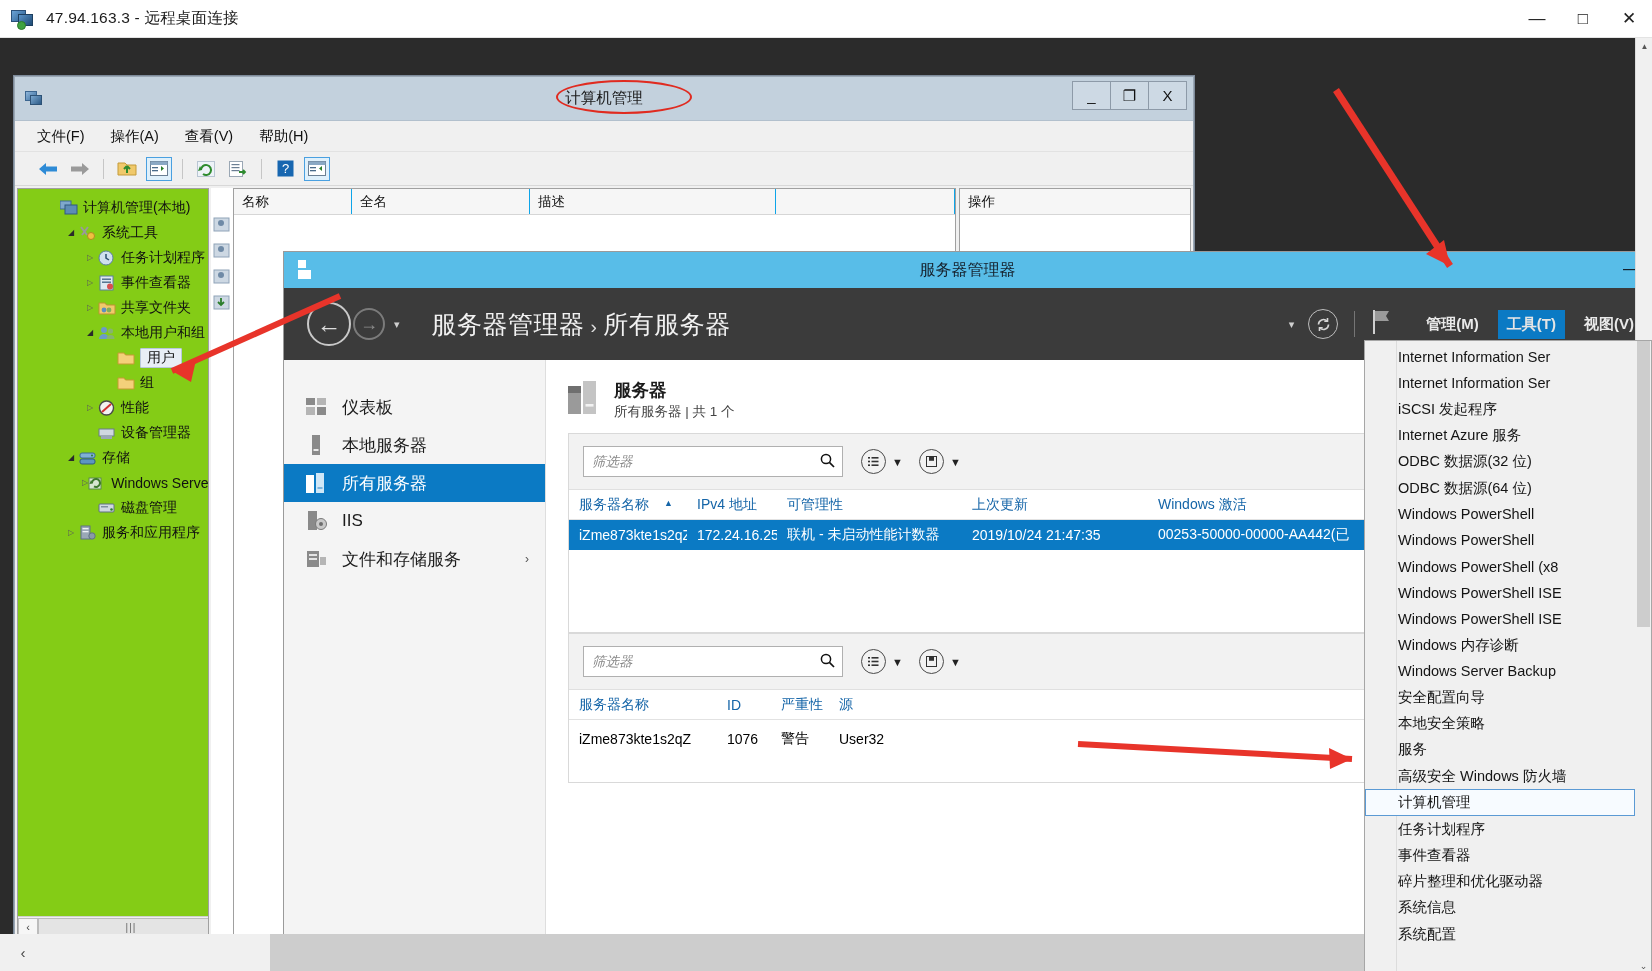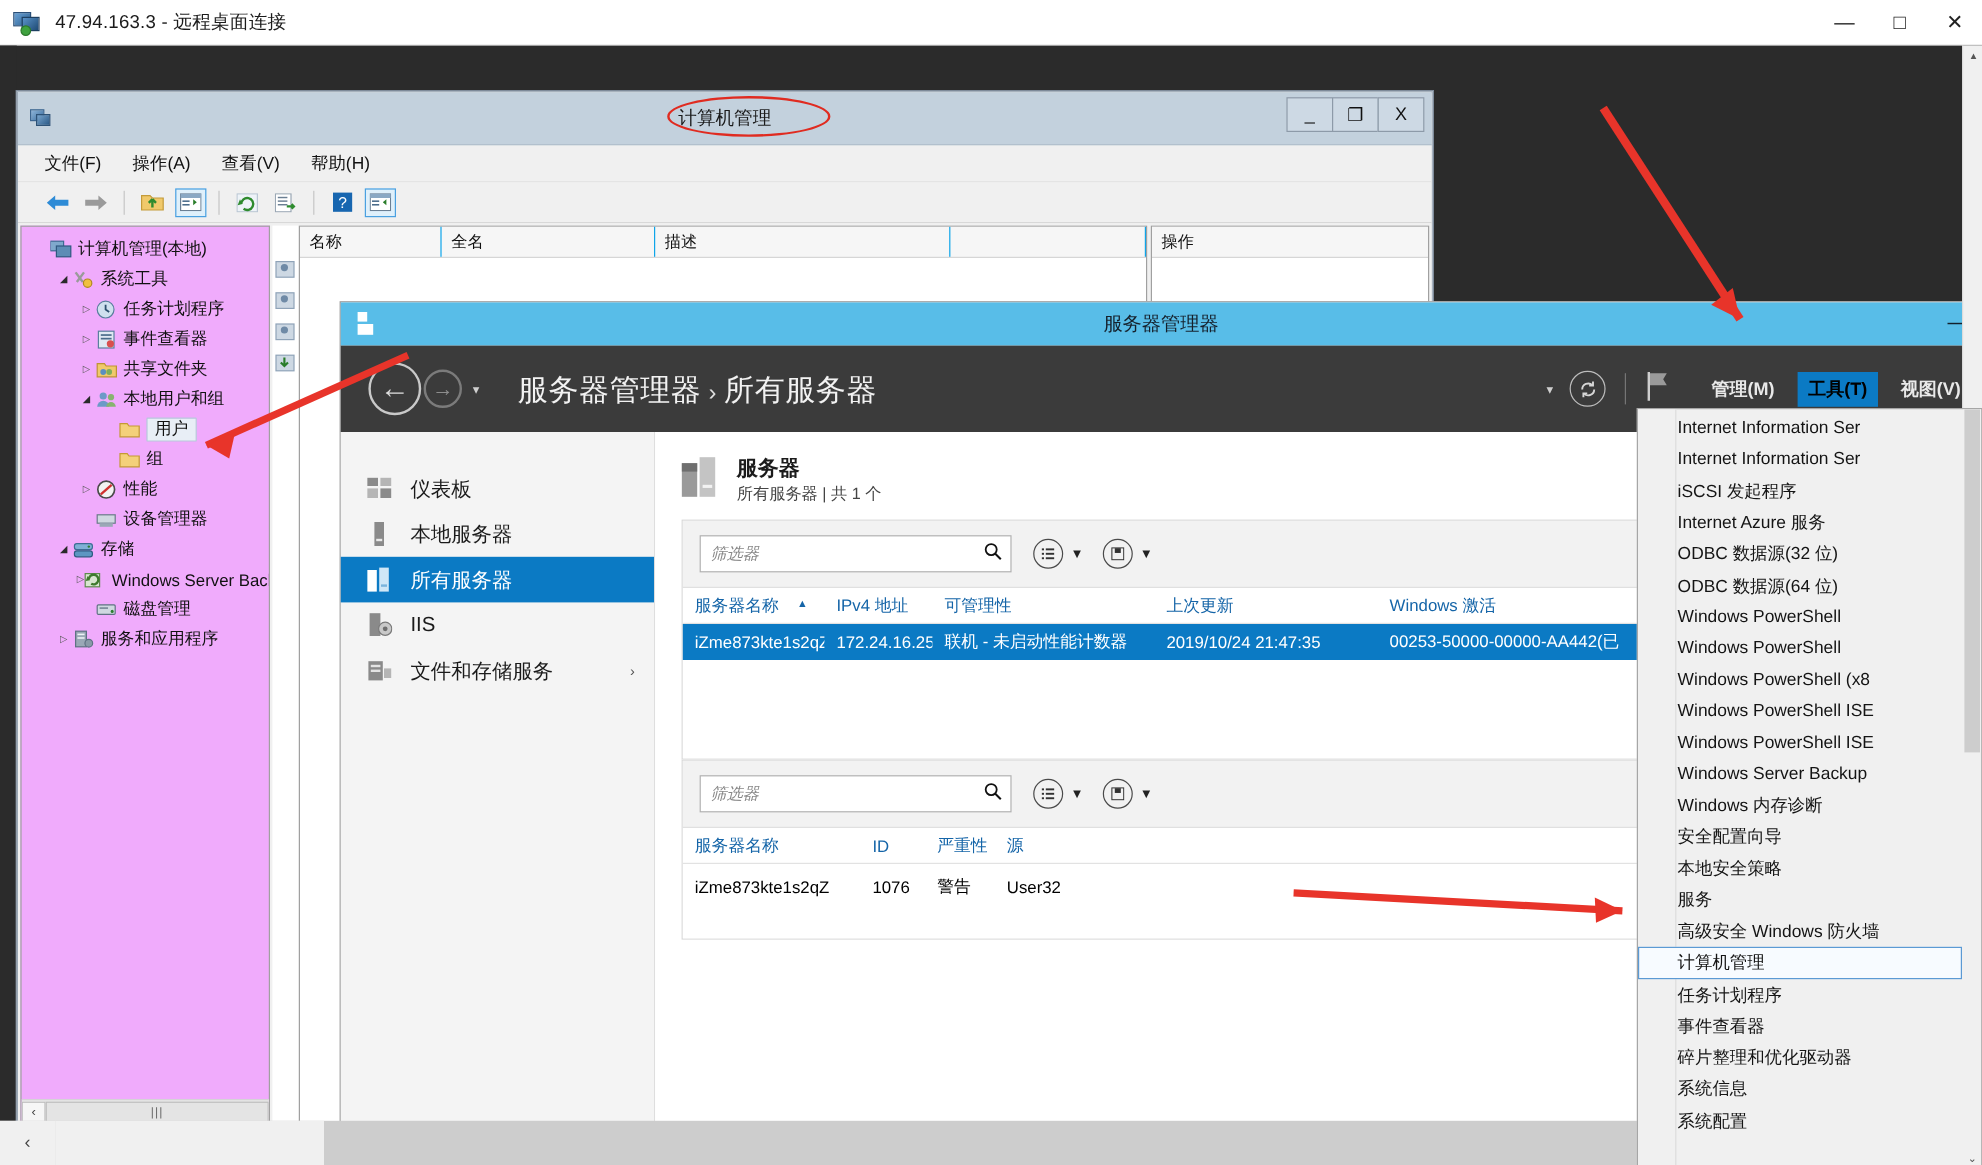--- a/index.html
+++ b/index.html
@@ -111,22 +111,22 @@
     height: 34px; background: #f0f0f0; display: flex; align-items: center;
     padding-left: 20px; gap: 6px; border-bottom: 1px solid #d8d8d8;
   }
   .tb { width: 26px; height: 24px; display: flex; align-items: center; justify-content: center;
         position: relative; }
   .tb.sel { border: 1.5px solid #4aa0e0; background: #dff0fb; }
   .tb-sep { width: 1px; height: 20px; background: #c6c6c6; margin: 0 4px; }
 
   #cmw-body { display: flex; height: 752px; background: #f0f0f0; padding: 2px 2px 0 2px; }
   #cm-tree {
-    width: 208px; background: #f0abfc; border: 1px solid #a0a0a0;
-    position: relative; overflow: hidden;
+    width: 192px; background: #84cc16; border: 1px solid #a0a0a0;
+    position: relative; overflow: hidden; padding-left: 18px;
   }
   #cm-tree-inner { padding: 6px 0 0 0; }
   .tnode { display: flex; align-items: center; height: 25px; font-size: 14px; color: #111; white-space: nowrap; }
   .tnode .tw { width: 16px; display: flex; align-items: center; justify-content: center;
                font-size: 8px; color: #5a5a5a; }
   .tnode .tw.open { color: #2a2a2a; }
   .tico { width: 18px; height: 16px; margin-right: 5px; flex: 0 0 18px; position: relative; }
   .tnode.sel-node .lbl {
     background: #e8eef6; border: 1px solid #b8c8dc; padding: 0 6px; border-radius: 1px;
   }
@@ -182,21 +182,21 @@
   #sm-breadcrumb .sep { color: #e0e0e0; margin: 0 6px; font-size: 19px; }
   #sm-nav-right { position: absolute; right: 0; top: 0; height: 72px; display: flex; align-items: center; }
   #sm-caret { color: #cfcfcf; font-size: 11px; margin-right: 14px; }
   #sm-refresh {
     width: 30px; height: 30px; border-radius: 50%; border: 1.6px solid #bdbdbd;
     color: #d6d6d6; display:flex; align-items:center; justify-content:center; font-size: 16px;
   }
   #sm-pipe { width: 1px; height: 26px; background: #757575; margin: 0 16px; }
   #sm-flag { margin-right: 22px; }
   .sm-menu-item { font-size: 15px; color: #e9e9e9; padding: 5px 9px; }
-  .sm-menu-item.active { background: #0b7ac4; color: #000000; }
+  .sm-menu-item.active { background: #0b7ac4; color: #e5e5e5; }
   #sm-menus { display: flex; align-items: center; gap: 10px; padding-right: 8px; font-weight: bold; }
 
   #sm-content { display: flex; height: 642px; }
   #sm-sidebar { width: 262px; background: #f4f4f4; border-right: 1px solid #dedede; padding-top: 28px; }
   .sm-nav {
     height: 38px; display: flex; align-items: center; padding-left: 22px; font-size: 17px; color: #1b1b1b;
     position: relative;
   }
   .sm-nav.active { background: #0b7ac4; color: #ffffff; }
   .sm-nav .nico { width: 26px; margin-right: 10px; display: flex; align-items: center; }
@@ -767,22 +767,22 @@
         <div class="tmi">Internet Information Ser</div>
         <div class="tmi">iSCSI 发起程序</div>
         <div class="tmi">Internet Azure 服务</div>
         <div class="tmi">ODBC 数据源(32 位)</div>
         <div class="tmi">ODBC 数据源(64 位)</div>
         <div class="tmi">Windows PowerShell</div>
         <div class="tmi">Windows PowerShell</div>
         <div class="tmi">Windows PowerShell (x8</div>
         <div class="tmi">Windows PowerShell ISE</div>
         <div class="tmi">Windows PowerShell ISE</div>
+        <div class="tmi">Windows 内存诊断</div>
         <div class="tmi">Windows Server Backup</div>
-        <div class="tmi">Windows 内存诊断</div>
         <div class="tmi">安全配置向导</div>
         <div class="tmi">本地安全策略</div>
         <div class="tmi">服务</div>
         <div class="tmi">高级安全 Windows 防火墙</div>
         <div class="tmi hover">计算机管理</div>
         <div class="tmi">任务计划程序</div>
         <div class="tmi">事件查看器</div>
         <div class="tmi">碎片整理和优化驱动器</div>
         <div class="tmi">系统信息</div>
         <div class="tmi">系统配置</div>

